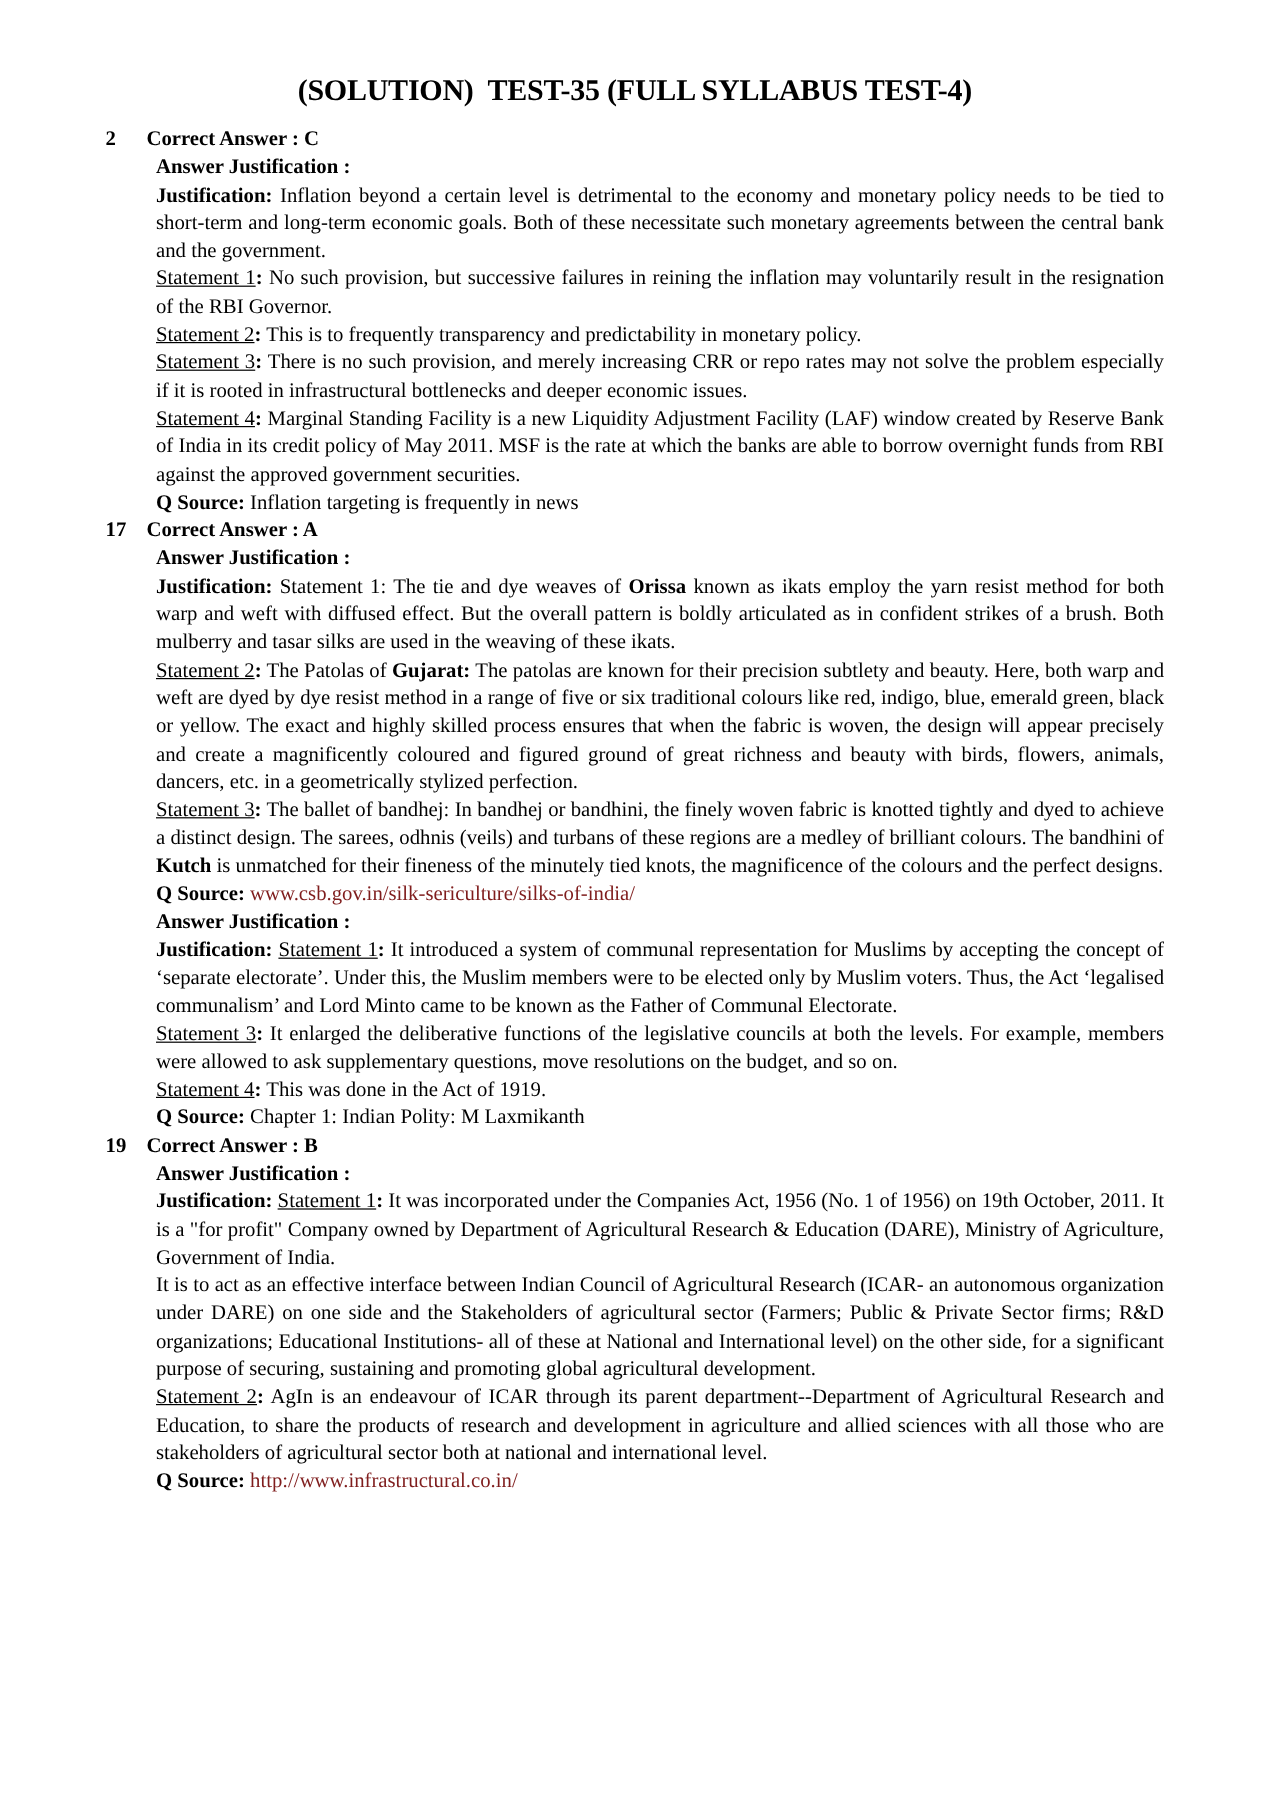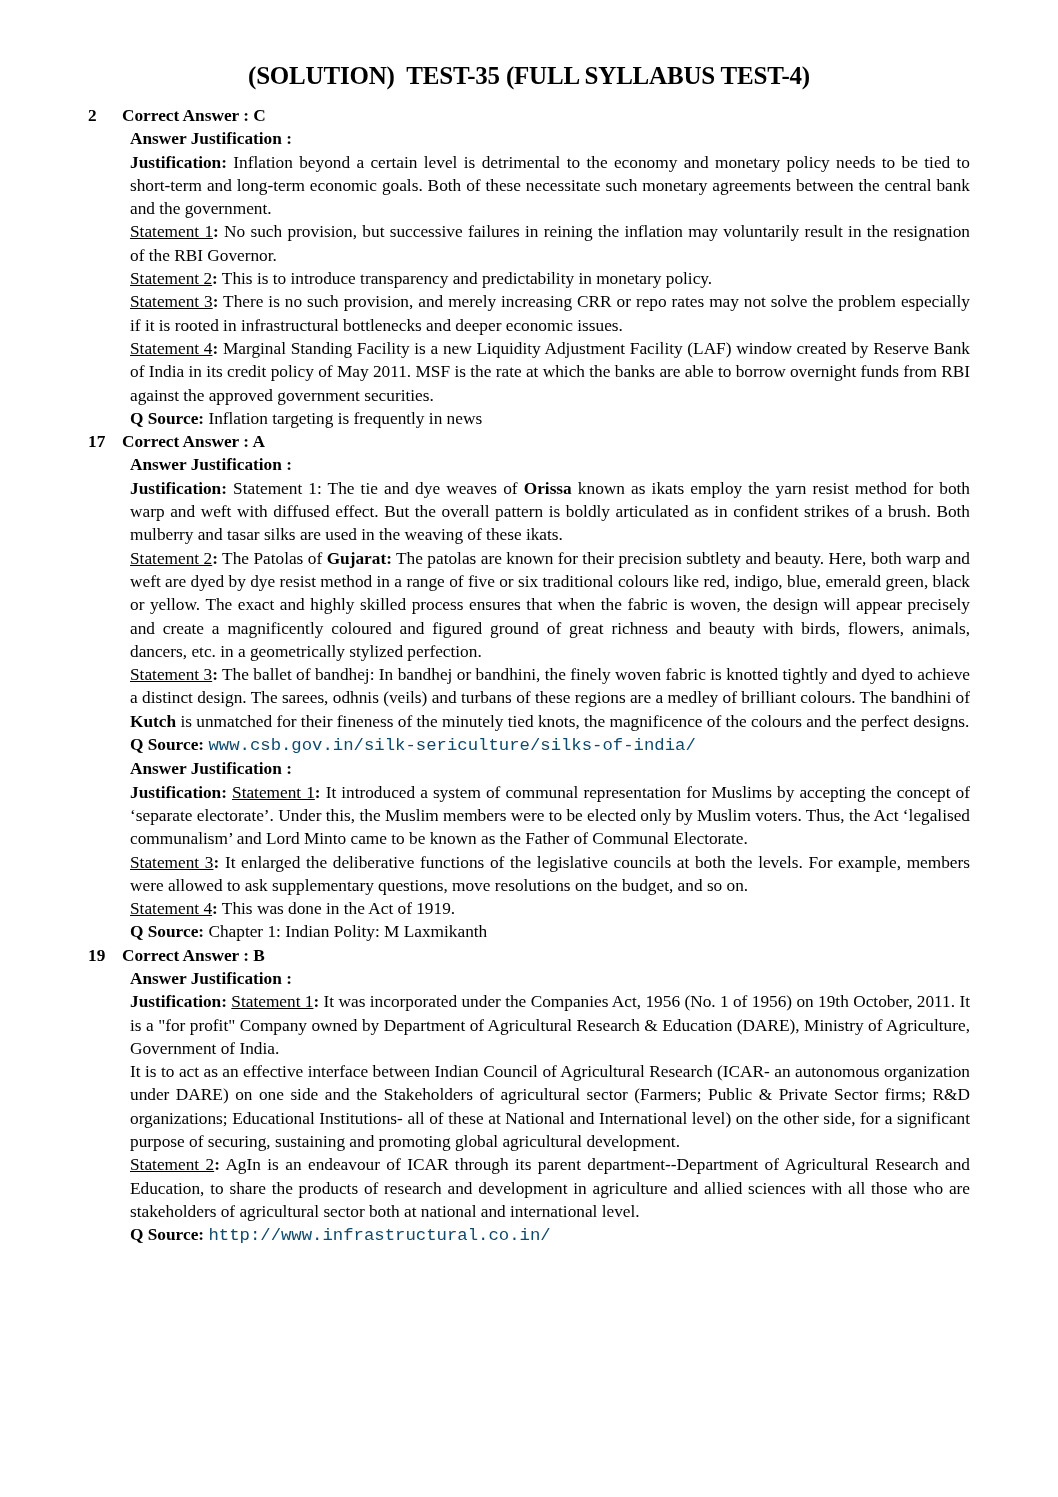--- a/index.html
+++ b/index.html
@@ -16,37 +16,37 @@
     .content {
       position: absolute; left: 88px; top: 104px; width: 882px;
       font-size: 17.3px; line-height: 23.3px;
     }
     .q-block { position: relative; }
     .q-head { position: relative; font-weight: bold; }
     .q-num { display: inline-block; width: 34px; font-weight: bold; }
     .indent { margin-left: 42px; text-align: justify; }
     .b { font-weight: bold; }
     .u { text-decoration: underline; }
-    .link { color: #0c4a6e; text-decoration: none; font-family: Liberation Mono, monospace; }
+    .link { color: #7f1d1d; text-decoration: none; }
     p { margin: 0; }
   </style>
 </head>
 <body>
 
 <div class="page-title">(SOLUTION)  TEST-35 (FULL SYLLABUS TEST-4)</div>
 
 <div class="content">
 
   <div class="q-block">
     <p class="q-head"><span class="q-num">2</span><span>Correct Answer : </span><span>C</span></p>
     <div class="indent">
       <p class="b">Answer Justification :</p>
       <p><span class="b">Justification:</span><span> Inflation beyond a certain level is detrimental to the economy and monetary policy needs to be tied to short-term and long-term economic goals. Both of these necessitate such monetary agreements between the central bank and the government.</span></p>
       <p><span class="u">Statement 1</span><span class="b">:</span><span> No such provision, but successive failures in reining the inflation may voluntarily result in the resignation of the RBI Governor.</span></p>
-      <p><span class="u">Statement 2</span><span class="b">:</span><span> This is to introduce transparency and predictability in monetary policy.</span></p>
+      <p><span class="u">Statement 2</span><span class="b">:</span><span> This is to frequently transparency and predictability in monetary policy.</span></p>
       <p><span class="u">Statement 3</span><span class="b">:</span><span> There is no such provision, and merely increasing CRR or repo rates may not solve the problem especially if it is rooted in infrastructural bottlenecks and deeper economic issues.</span></p>
       <p><span class="u">Statement 4</span><span class="b">:</span><span> Marginal Standing Facility is a new Liquidity Adjustment Facility (LAF) window created by Reserve Bank of India in its credit policy of May 2011. MSF is the rate at which the banks are able to borrow overnight funds from RBI against the approved government securities.</span></p>
       <p><span class="b">Q Source:</span><span> Inflation targeting is frequently in news</span></p>
     </div>
   </div>
 
   <div class="q-block">
     <p class="q-head"><span class="q-num">17</span><span>Correct Answer : </span><span>A</span></p>
     <div class="indent">
       <p class="b">Answer Justification :</p>

